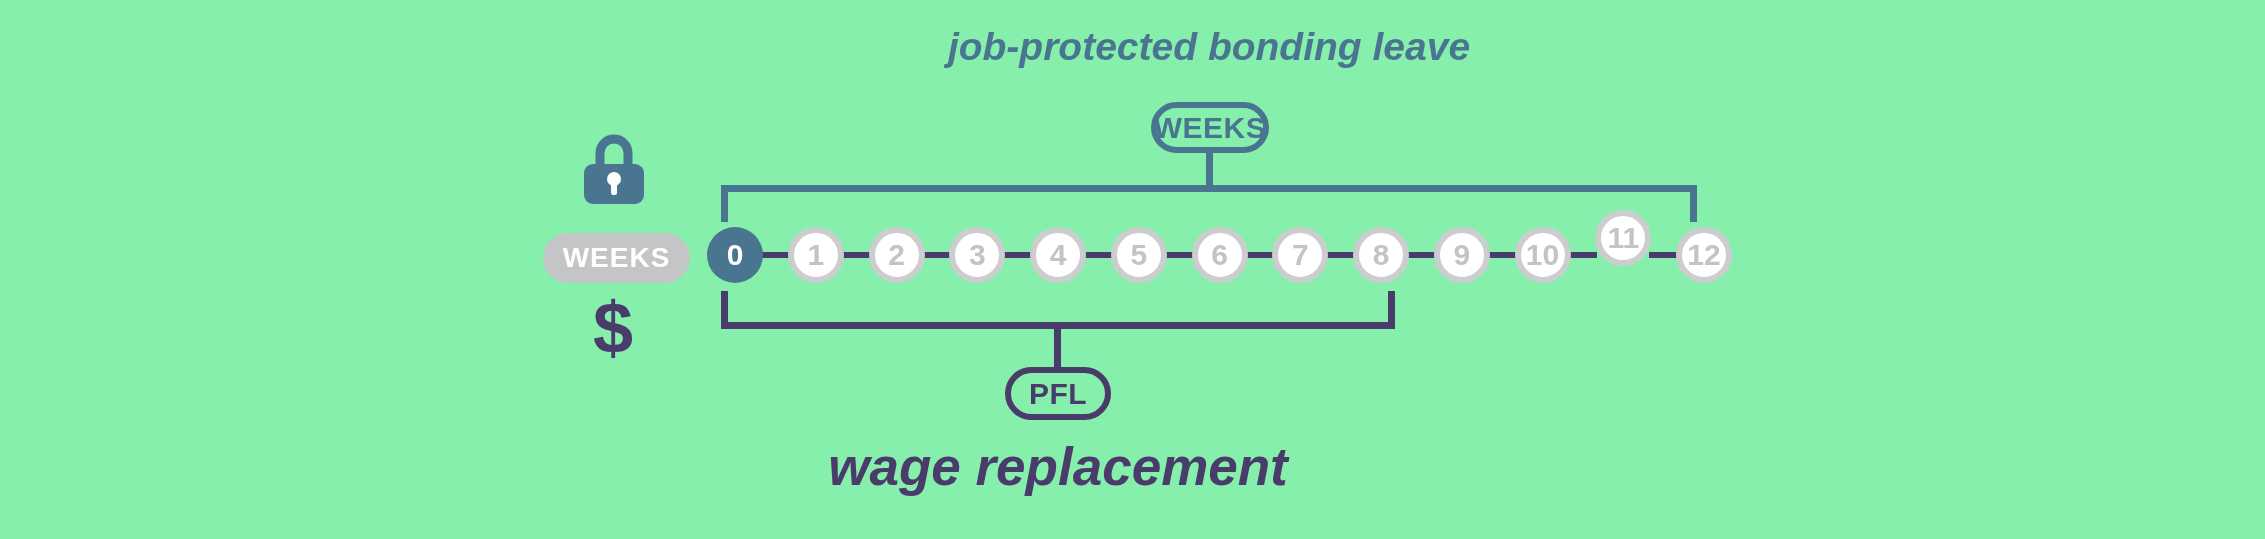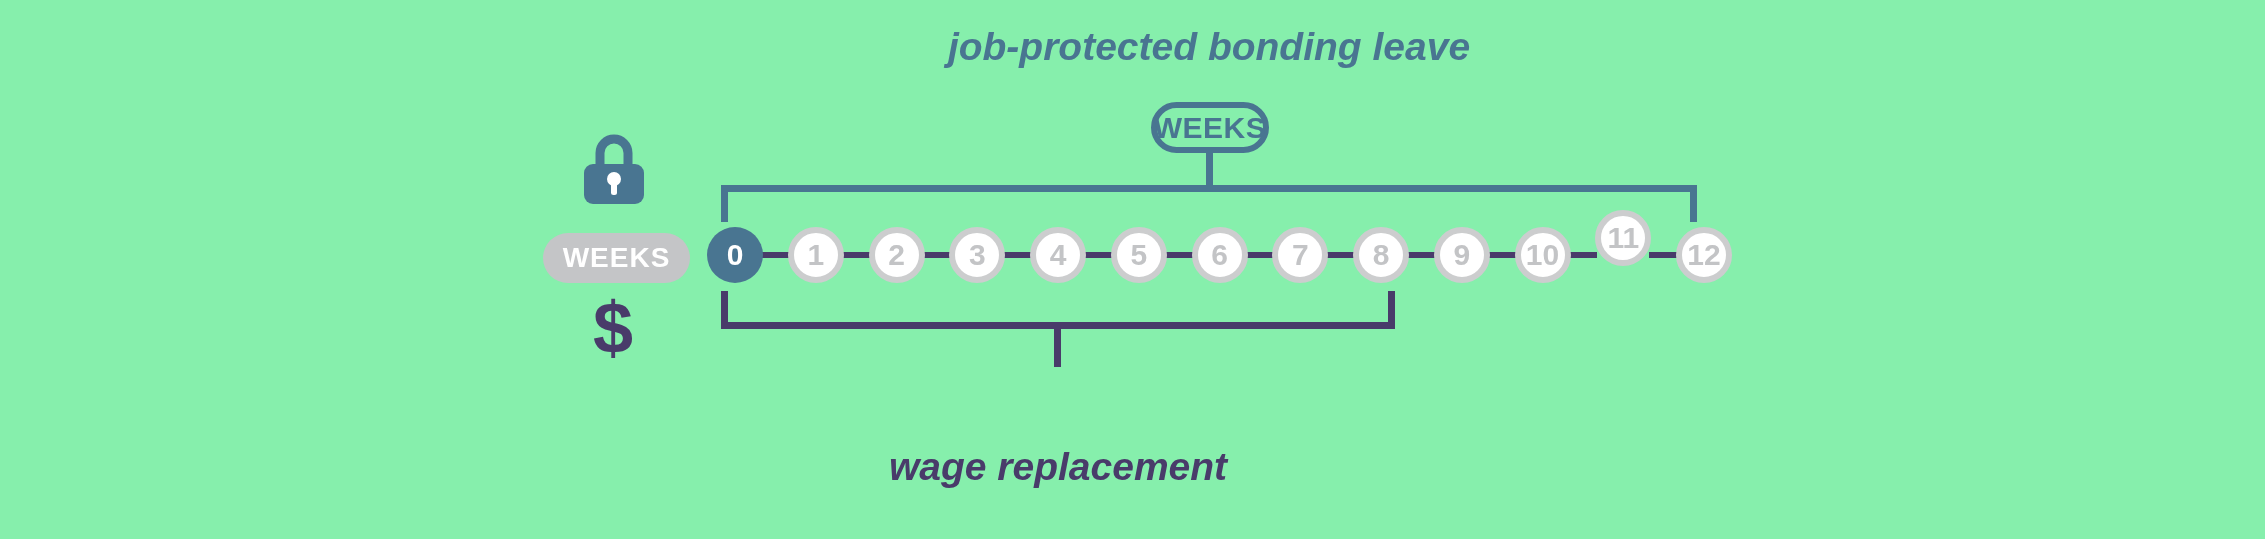--- a/index.html
+++ b/index.html
@@ -13,21 +13,21 @@
   .title{
     position:absolute;left:720px;top:24px;width:978px;
     text-align:center;
     font-size:39px;line-height:46px;
     font-weight:bold;font-style:italic;
     color:#497591;
   }
   .bottom-label{
     position:absolute;left:721px;top:444px;width:674px;
     text-align:center;
-    font-size:39px;line-height:46px;
+    font-size:53px;line-height:46px;
     font-weight:bold;font-style:italic;
     color:#493b6a;
   }
   .lock{
     position:absolute;left:582px;top:123px;width:64px;height:82px;
   }
   .weeks-pill{
     position:absolute;left:543px;top:233px;width:147px;height:50px;
     background:#c4c5c7;border-radius:25px;
     display:flex;align-items:center;justify-content:center;
@@ -139,16 +139,19 @@
       <div class="connector" style="left: 1487.75px; width: 28.75px; top: 252px;"></div>
       <div class="week-circle" style="left: 1514.5px; top: 227px;">10</div>
       <div class="connector" style="left: 1568.5px; width: 28.75px; top: 252px;"></div>
       <div class="week-circle" style="left: 1595.25px; top: 210px;">11</div>
       <div class="connector" style="left: 1649.25px; width: 28.75px; top: 252px;"></div>
       <div class="week-circle" style="left: 1676px; top: 227px; text-align: center;">12</div>
     </div>
 
   <div class="bracket-bottom"></div>
   <div class="pfl-connector"></div>
+  <div class="badge pfl">
+    <span>PFL</span>
+  </div>
 
   <div class="bottom-label">wage replacement</div>
 
 </div>
 
 </body></html>

